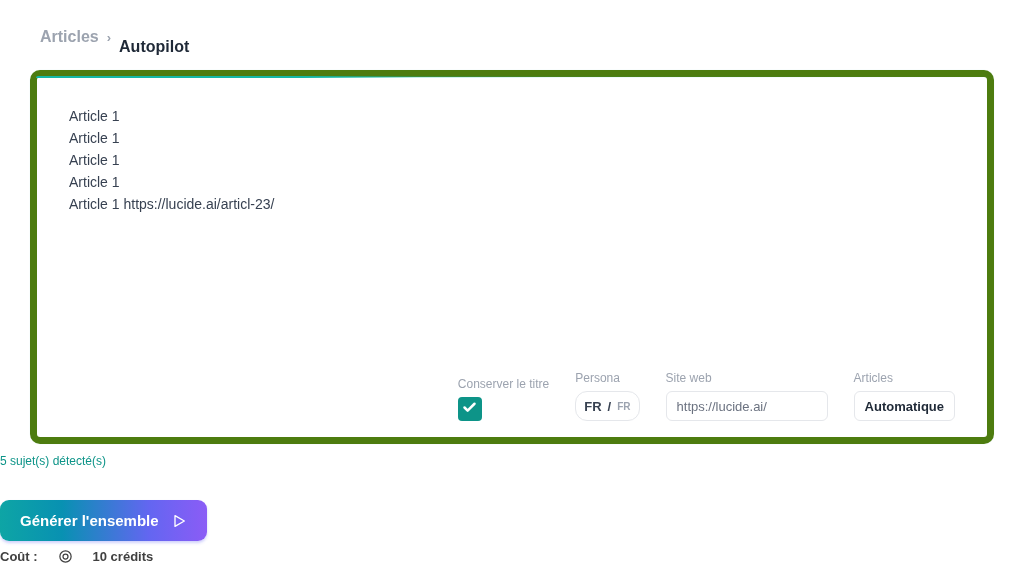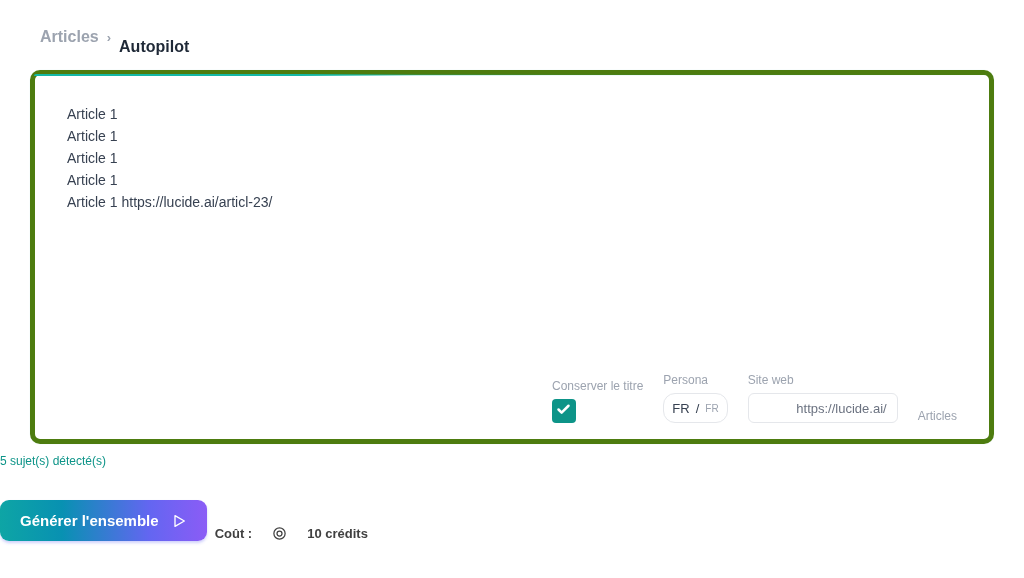--- a/index.html
+++ b/index.html
@@ -17,21 +17,21 @@
       color: #9ca3af;
       font-weight: 600;
       display: flex;
       align-items: center;
       gap: 8px;
     }
     .breadcrumb .current { color: #1f2937; font-weight: 700; margin-top: 20px; }
     .chev { font-size: 13px; color: #9ca3af; }
     .card {
       margin: 0 30px;
-      border: 5px solid #4d7c0f;
+      border: 7px solid #4d7c0f;
       border-radius: 10px;
       background: #fff;
       position: relative;
       height: 374px;
       display: flex;
       flex-direction: column;
       box-shadow: 0 0 0 0.5px rgba(14, 165, 165, 0.05);
     }
     .card::before {
       content: "";
@@ -52,67 +52,67 @@
       font-size: 14px;
       line-height: 22px;
       color: #374151;
       white-space: pre-wrap;
       background: transparent;
     }
     .controls {
       padding: 0 32px 16px 32px;
       display: flex;
       justify-content: flex-end;
-      gap: 20px;
+      gap: 26px;
       align-items: flex-end;
       margin-top: 20px;
     }
     .ctrl { display: flex; flex-direction: column; gap: 6px; }
     .ctrl-label { font-size: 12px; color: #9ca3af; }
     .checkbox {
       width: 24px; height: 24px;
       background: #0d9488;
       border-radius: 4px;
       display: flex; align-items: center; justify-content: center;
       color: #fff;
       cursor: pointer;
     }
     .checkbox svg { width: 15px; height: 15px; }
     .lang-btn {
       display: inline-flex; align-items: center; gap: 6px;
       border: 1px solid #e5e7eb; border-radius: 12px;
       padding: 5px 8px; font-size: 13px; color: #374151;
       background: #fff; cursor: pointer;
       height: 30px;
+      font-weight: bold;
     }
     .lang-btn .r { font-size: 10px; color: #9ca3af; }
     .input {
       border: 1px solid #e5e7eb; border-radius: 6px;
       padding: 6px 10px; font-size: 13px; color: #6b7280;
-      outline: none; width: 150px; height: 30px;
+      outline: none; width: 162px; height: 30px;
       font-family: inherit;
-      text-align: right;
     }
     .persona-btn {
       border: 1px solid #e5e7eb; border-radius: 6px;
       padding: 6px 10px; font-size: 13px; color: #1f2937;
       font-weight: 600; background: #fff; cursor: pointer;
       height: 30px;
     }
     .detected {
       text-align: left;
       padding: 10px 34px 0 0;
       font-size: 12px;
       color: #0d9488;
     }
     .bottom {
       margin-top: 32px;
       display: flex;
-      flex-direction: row;
-      align-items: flex-end;
+      flex-direction: column;
+      align-items: flex-start;
       gap: 8px;
     }
     .gen-btn {
       background: linear-gradient(90deg, #0ea5a5 0%, #0891b2 30%, #6366f1 72%, #8b5cf6 100%);
       color: #fff; border: none; border-radius: 9px;
       padding: 12px 20px; font-size: 15px; font-weight: 600;
       display: inline-flex; align-items: center; gap: 12px;
       cursor: pointer;
       box-shadow: 0 2px 3px rgba(99,102,241,0.3);
     }
@@ -162,20 +162,21 @@
       </button>
     </div>
 
     <div class="ctrl">
       <span class="ctrl-label">Site web</span>
       <input class="input" value="https://lucide.ai/" style="">
     </div>
 
     <div class="ctrl">
       <span class="ctrl-label">Articles</span>
+      <button class="persona-btn">Automatique</button>
     </div>
   </div>
 </div>
 
 <div class="detected">5 sujet(s) détecté(s)</div>
 
 <div class="bottom">
   <button class="gen-btn">
     <span>Générer l'ensemble</span>
     <span class="play-icon">

